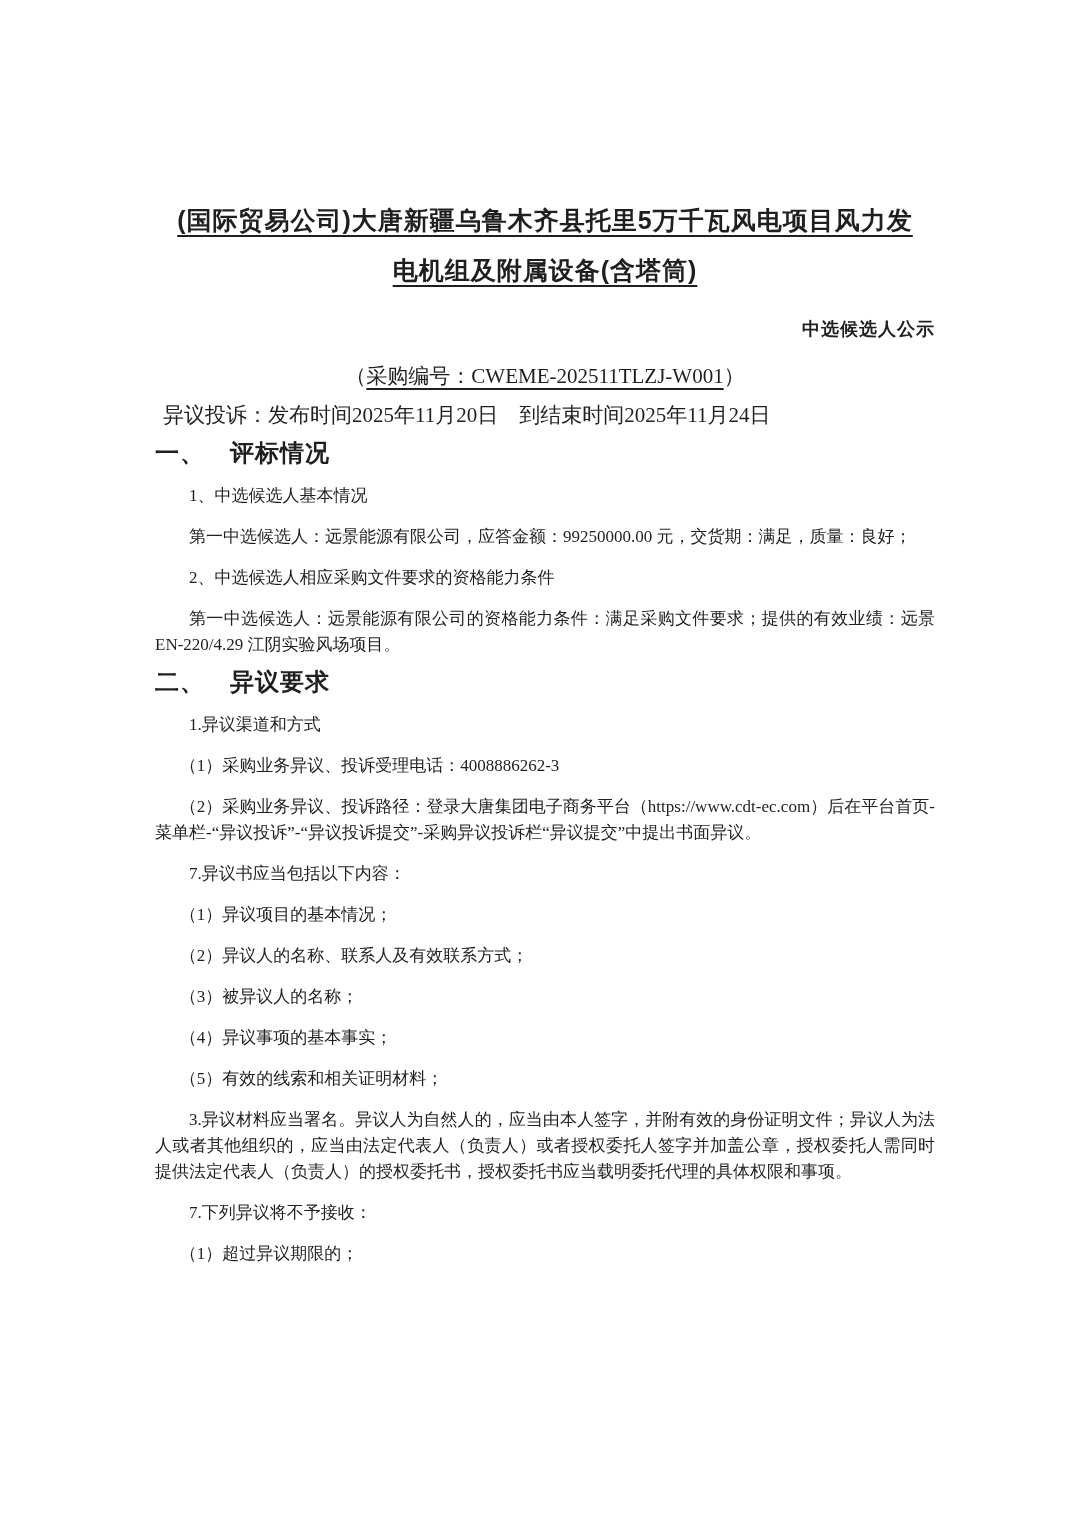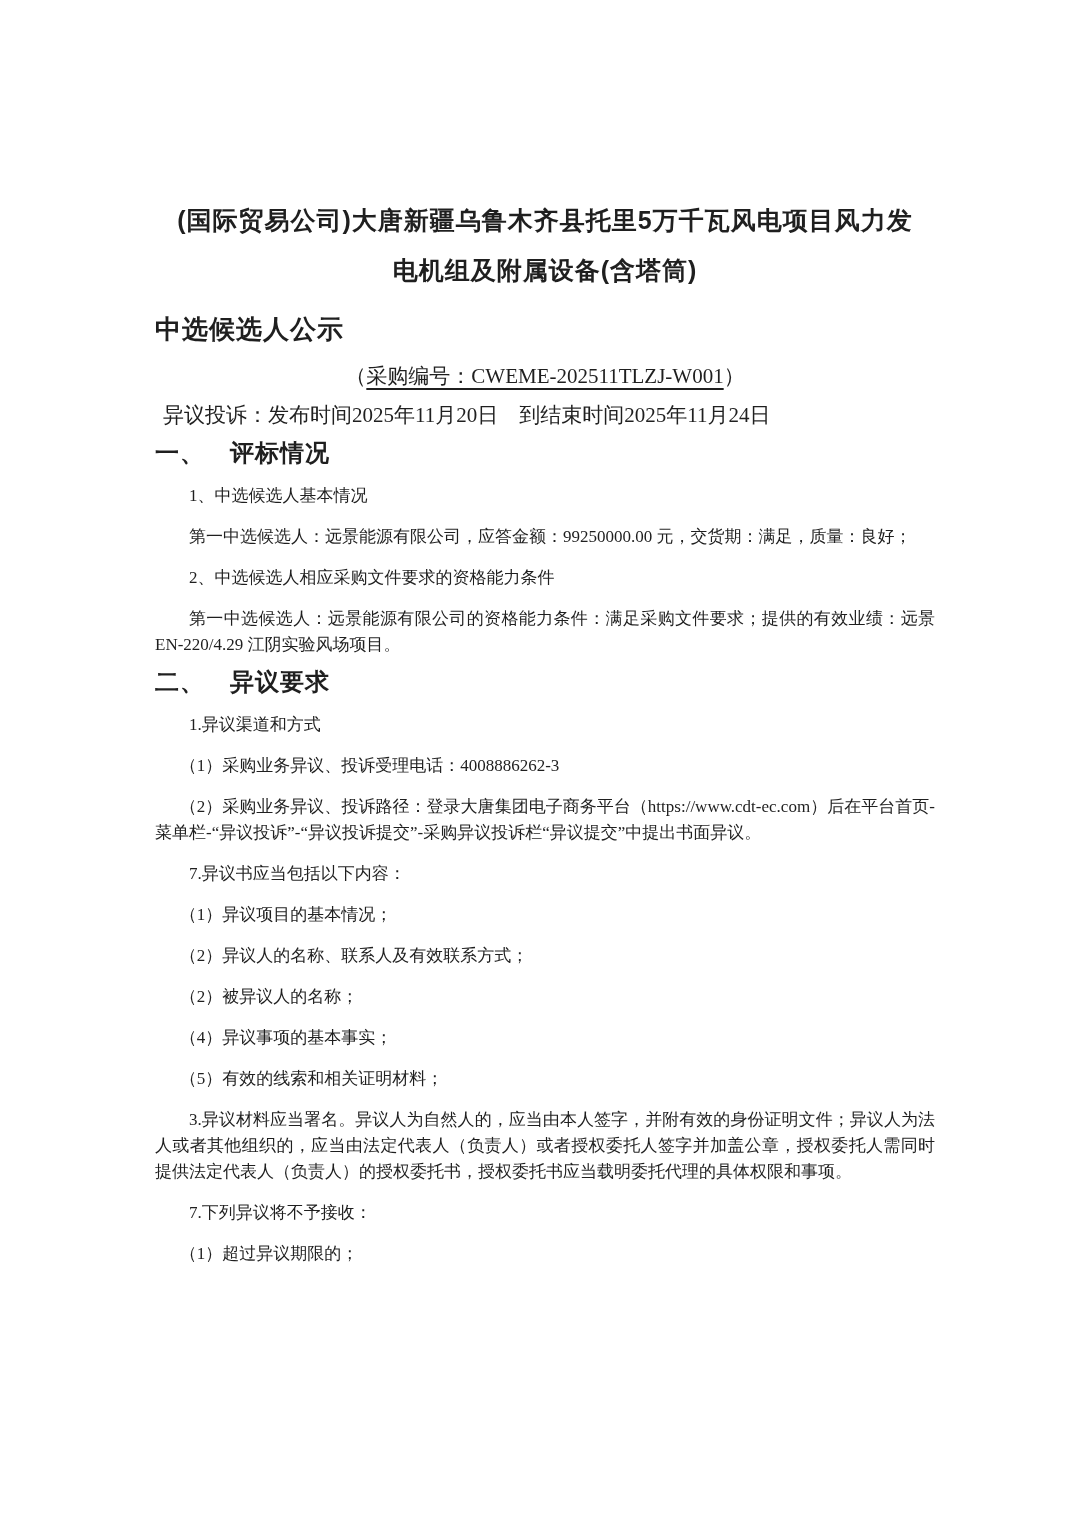--- a/index.html
+++ b/index.html
@@ -8,25 +8,25 @@
     font-family:"Liberation Serif","DejaVu Serif",serif;
     position:relative;overflow:hidden;box-sizing:border-box;
     padding:195px 145px 0 155px;
   }
   .title{
     margin:0;font-size:25px;font-weight:bold;text-align:center;
     line-height:50px;letter-spacing:1px;
     font-family:"Liberation Sans","DejaVu Sans",sans-serif;
   }
   .title-line{display:block;}
-  .u{text-underline-offset:6px;text-decoration-thickness:2px;}
+  .u{text-decoration:underline;text-underline-offset:6px;text-decoration-thickness:2px;}
   .notice-title{
-    margin:17px 0 0 0;font-size:26px;font-weight:bold;text-align:left;
+    margin:17px 0 0 0;font-size:18px;font-weight:bold;text-align:right;
     line-height:36px;letter-spacing:1px;
-    font-family:Liberation Serif, serif;
+    font-family:Liberation Mono, monospace;
   }
   .procurement{
     margin-top:13px;font-size:21px;text-align:center;line-height:30px;
   }
   .procurement .u2{
     text-decoration:underline;text-underline-offset:5px;text-decoration-thickness:1.5px;
   }
   .publish{
     margin-top:10px;font-size:21px;line-height:28px;padding-left:8px;
   }
@@ -66,20 +66,20 @@
   <p class="p ind2">第一中选候选人：远景能源有限公司的资格能力条件：满足采购文件要求；提供的有效业绩：远景 EN-220/4.29 江阴实验风场项目。</p>
 
   <h3 class="sec-heading">二、　异议要求</h3>
 
   <p class="p ind2">1.异议渠道和方式</p>
   <p class="p ind15">（1）采购业务异议、投诉受理电话：4008886262-3</p>
   <p class="p ind15 jwide">（2）采购业务异议、投诉路径：登录大唐集团电子商务平台（https://www.cdt-ec.com）后在平台首页-菜单栏-“异议投诉”-“异议投诉提交”-采购异议投诉栏“异议提交”中提出书面异议。</p>
   <p class="p ind2">7.异议书应当包括以下内容：</p>
   <p class="p ind15">（1）异议项目的基本情况；</p>
   <p class="p ind15">（2）异议人的名称、联系人及有效联系方式；</p>
-  <p class="p ind15">（2）被异议人的名称；</p>
+  <p class="p ind15">（3）被异议人的名称；</p>
   <p class="p ind15">（4）异议事项的基本事实；</p>
   <p class="p ind15">（5）有效的线索和相关证明材料；</p>
   <p class="p ind2">3.异议材料应当署名。异议人为自然人的，应当由本人签字，并附有效的身份证明文件；异议人为法人或者其他组织的，应当由法定代表人（负责人）或者授权委托人签字并加盖公章，授权委托人需同时提供法定代表人（负责人）的授权委托书，授权委托书应当载明委托代理的具体权限和事项。</p>
   <p class="p ind2">7.下列异议将不予接收：</p>
   <p class="p ind15">（1）超过异议期限的；</p>
 
 </div>
 
 </body></html>

